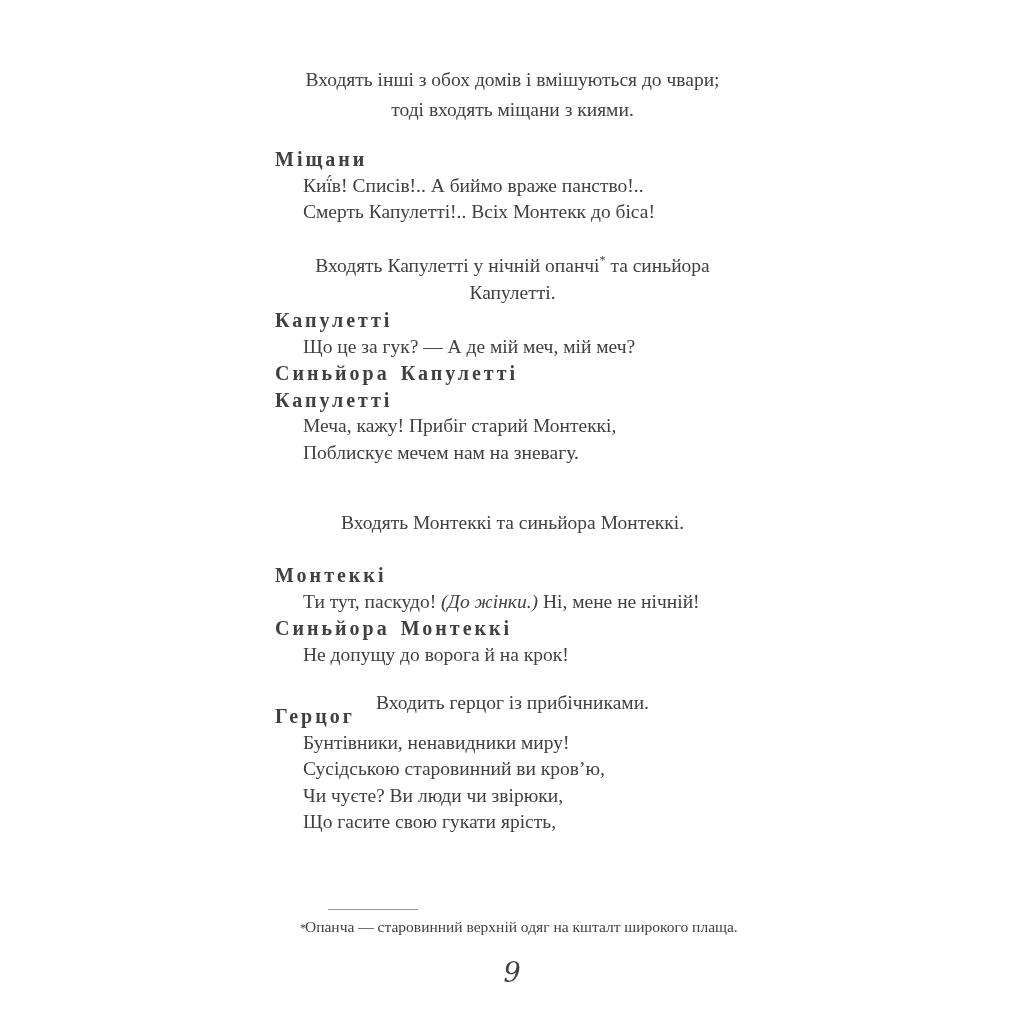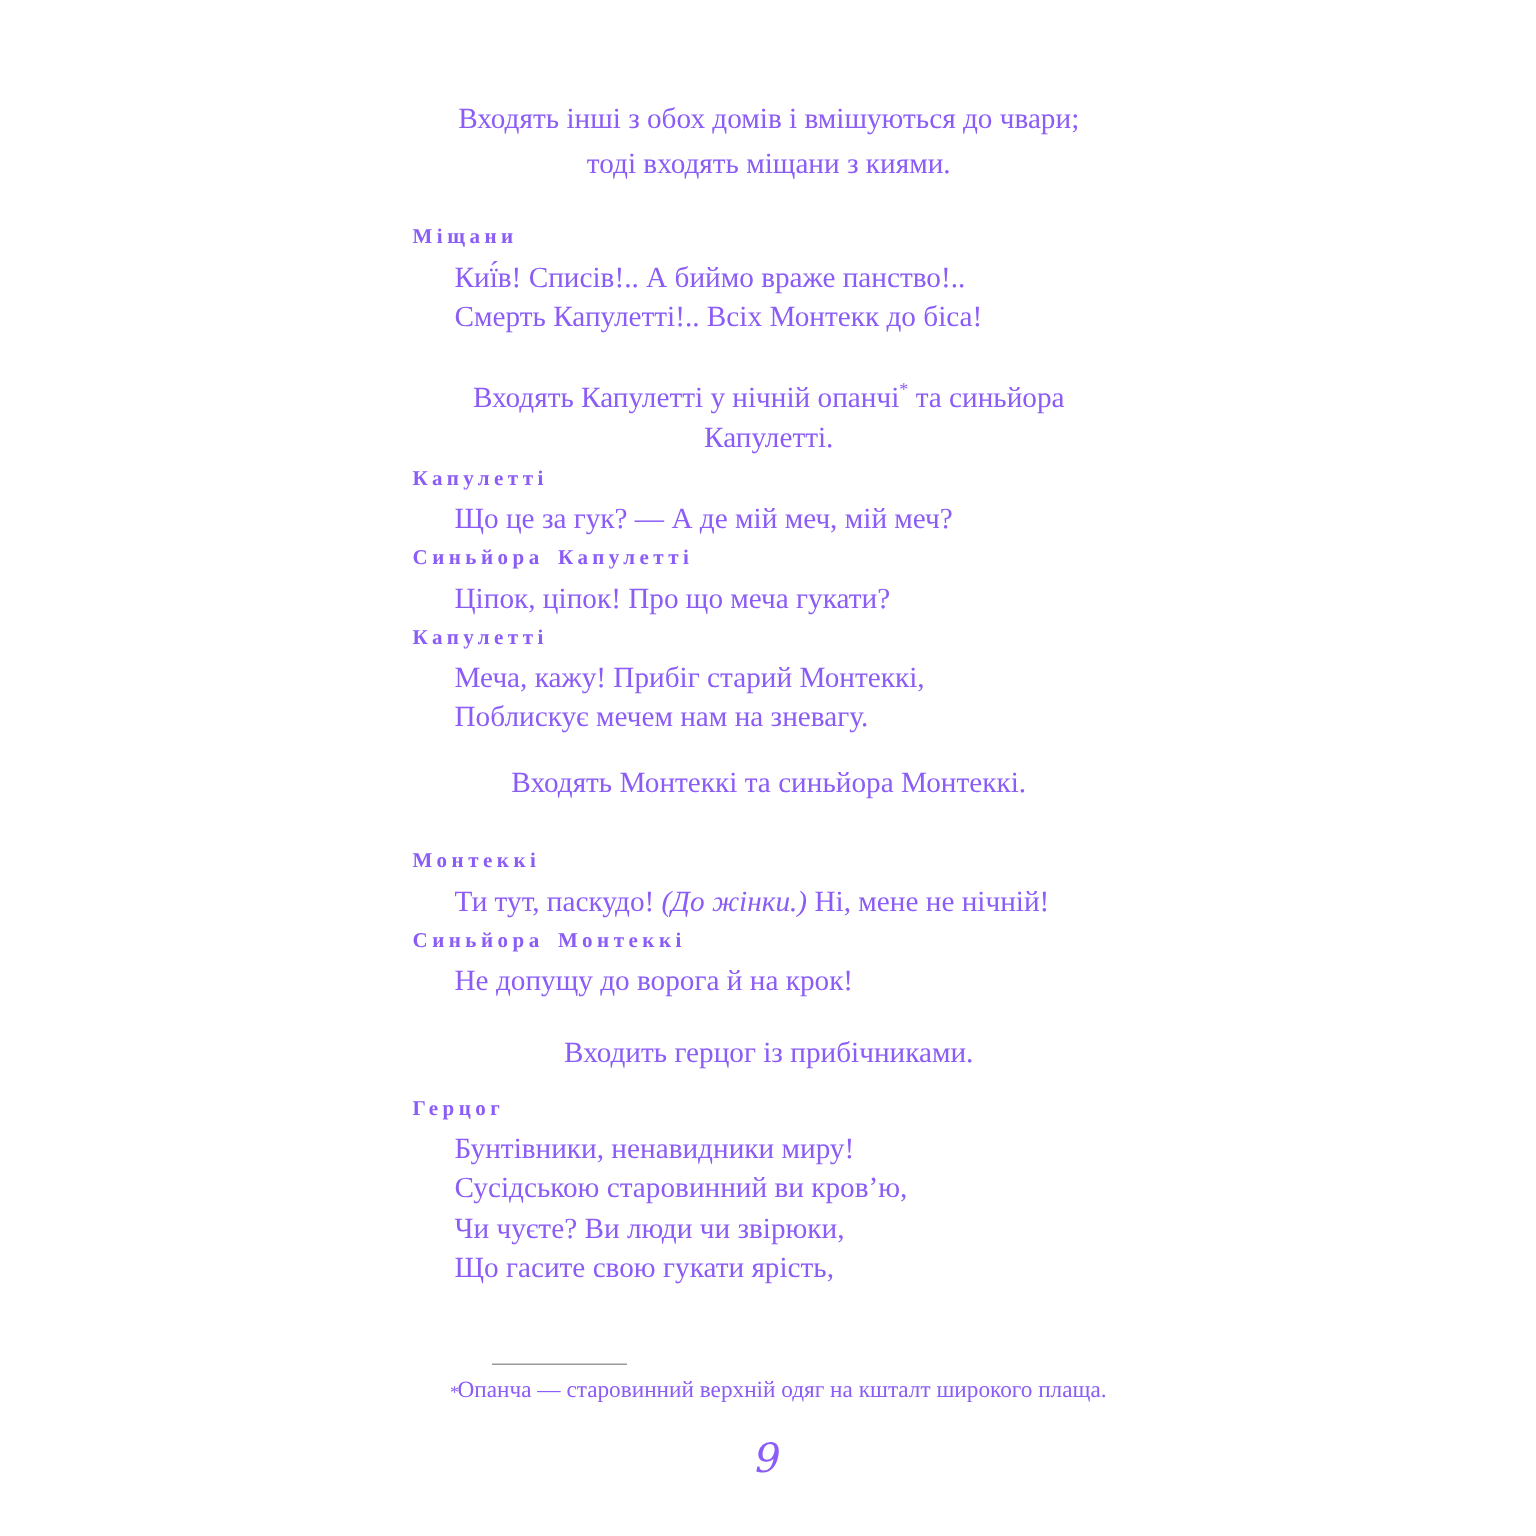--- a/index.html
+++ b/index.html
@@ -1,35 +1,35 @@
 <!DOCTYPE html>
 <html><head>
 <meta charset="utf-8">
 <style>
   html,body{margin:0;padding:0;background:#ffffff;}
   .page{
     position:relative;
     width:1024px;height:1024px;
     background:#ffffff;
     font-family:"Liberation Serif","DejaVu Serif",serif;
-    color:#8b5cf6;
+    color:#404040;
     overflow:hidden;
   }
   .block{
     position:absolute;
     left:275px;
     width:475px;
     font-size:19.5px;
     line-height:26.5px;
   }
   .stage{text-align:center;}
   .stage-opening{line-height:30px;}
   .speaker{
     font-weight:700;
-    font-size:14px;
+    font-size:20px;
     letter-spacing:3px;
     word-spacing:3px;
   }
   .line{padding-left:28px;}
   .stage-note{font-style:italic;}
   .sup-star{
     font-size:12px;
     vertical-align:super;
     position:relative;top:-1px;line-height:0;
   }
@@ -69,38 +69,37 @@
   </div>
 
   <div class="block stage" style="top:253px">
     <span>Входять Капулетті у нічній опанчі</span><span class="sup-star">*</span><span> та синьйора Капулетті.</span>
   </div>
 
   <div class="block" style="top:307px">
     <div class="speaker">Капулетті</div>
     <div class="line">Що це за гук? — А де мій меч, мій меч?</div>
     <div class="speaker">Синьйора Капулетті</div>
-    <div class="line">Ціпок, ціпок! Про що меча гукати?</div>
     <div class="speaker">Капулетті</div>
     <div class="line">Меча, кажу! Прибіг старий Монтеккі,</div>
     <div class="line">Поблискує мечем нам на зневагу.</div>
   </div>
 
   <div class="block stage" style="top:510px">Входять Монтеккі та синьйора Монтеккі.</div>
 
   <div class="block" style="top:562px">
     <div class="speaker">Монтеккі</div>
     <div class="line"><span>Ти тут, паскудо! </span><span class="stage-note">(До жінки.)</span><span> Ні, мене не нічній!</span></div>
     <div class="speaker">Синьйора Монтеккі</div>
     <div class="line">Не допущу до ворога й на крок!</div>
   </div>
 
   <div class="block stage" style="top:690px">Входить герцог із прибічниками.</div>
 
-  <div class="block" style="top:727px">
+  <div class="block" style="top:703px">
     <div class="speaker">Герцог</div>
     <div class="line">Бунтівники, ненавидники миру!</div>
     <div class="line">Сусідською старовинний ви кров’ю,</div>
     <div class="line">Чи чуєте? Ви люди чи звірюки,</div>
     <div class="line">Що гасите свою гукати ярість,</div>
   </div>
 
   <div class="block footnote" style="top:909px">
     <div class="fn-rule"></div>
     <div class="fn-row">

